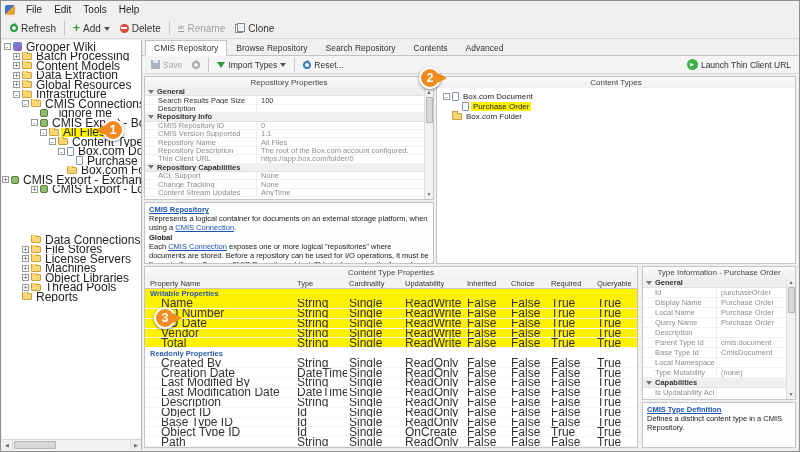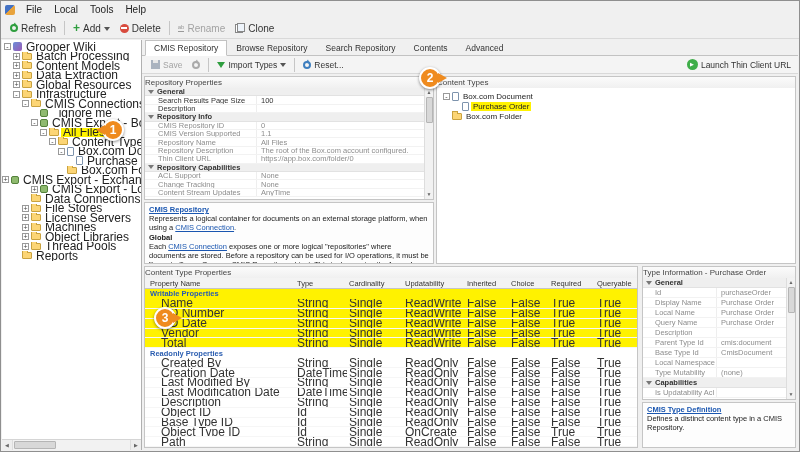--- a/index.html
+++ b/index.html
@@ -60,21 +60,21 @@
 .sbv-thumb{width:7px;height:26px;background:#d8d8d8;border:1px solid #b5b5b5;border-radius:1px}
 .vfill{flex:1}
 
 .main{flex:1;display:flex;flex-direction:column;min-width:0;position:relative}
 .tabstrip{height:16px;display:flex;align-items:flex-end;padding-left:3px;border-bottom:1px solid #c2c2c2;font-size:8.5px;background:#f0f0f0}
 .tab{padding:2px 8px 2px 8px;color:#333;border:1px solid transparent;margin-bottom:-1px}
 .tab.active{background:#fff;border-color:#c2c2c2;border-bottom-color:#fff}
 .toolbar2{height:18px;display:flex;align-items:center;padding:0 4px;background:#f4f4f4;border-bottom:1px solid #d9d9d9;font-size:8.5px;color:#333}
 .t2right{margin-left:auto;display:flex;align-items:center;gap:3px;padding-right:3px}
 .content{flex:1;position:relative;background:#f0f0f0}
-.panelhead{height:20px;background:linear-gradient(#fbfbfb,#e9e9e9);border:1px solid #c5c5c5;font-size:8px;color:#444;text-align:left;line-height:11px;white-space:nowrap;overflow:hidden}
+.panelhead{height:20px;background:linear-gradient(#fbfbfb,#e9e9e9);border:1px solid #c5c5c5;font-size:8px;color:#444;text-align:center;line-height:11px;white-space:nowrap;overflow:hidden}
 
 .upper-left{position:absolute;left:2px;top:2px;width:290px;height:188px}
 #repo-grid{position:absolute;top:12px;left:0;right:0;height:112px;background:#fff;border:1px solid #c5c5c5;border-top:none;overflow:hidden;padding-right:9px}
 .prow{display:flex;align-items:center;height:8.4px;border-bottom:1px solid #f2f2f2;font-size:7.5px;overflow:hidden}
 .plabel{width:112px;padding-left:13px;color:#333;border-right:1px solid #eee;white-space:nowrap;overflow:hidden;flex:none}
 #ti-grid .plabel{width:74px;padding-left:12px}
 .pvalue{flex:1;padding-left:4px;color:#333;white-space:nowrap;overflow:hidden}
 .muted .plabel,.muted .pvalue{color:#8d8d8d}
 .psec{display:flex;align-items:center;height:8.4px;background:#efefef;border-bottom:1px solid #e2e2e2;font-weight:bold;font-size:7.5px;color:#333;overflow:hidden}
 .tri{width:0;height:0;border:3px solid transparent;border-top:4px solid #777;margin:3px 3px 0 3px;flex:none}
@@ -114,21 +114,21 @@
 .callout-2{left:418px;top:66px}
 .callout-3{left:153px;top:306px}
 </style>
 </head>
 <body>
 
 <div id="window">
 
   <div class="menubar">
     <span class="appicon"></span>
-    <span id="menu-items"><span class="menu-item">File</span><span class="menu-item">Local</span><span class="menu-item">Tools</span><span class="menu-item">Help</span></span>
+    <span id="menu-items"><span class="menu-item">File</span><span class="menu-item">Edit</span><span class="menu-item">Tools</span><span class="menu-item">Help</span></span>
   </div>
 
   <div class="toolbar">
     <span class="tbtn">
       <span class="ring green"></span>
       <span>Refresh</span>
     </span>
     <span class="tsep"></span>
     <span class="tbtn">
       <span class="plus-glyph">+</span>
@@ -227,21 +227,21 @@
           <div class="trow" style="">
             <span class="expand plus"></span>
             <span class="ico ico-plug"></span>
             <span class="tlabel">CMIS Export - Exchange</span>
           </div>
           <div class="trow" style="padding-left: 29px;">
             <span class="expand plus"></span>
             <span class="ico ico-plug"></span>
             <span class="tlabel">CMIS Export - Local Drive</span>
           </div>
-          <div class="trow" style="padding-left: 20px;">
+          <div class="trow" style="padding-left: 20px; margin-top: 41px;">
             <span class="expand spacer"></span>
             <span class="ico ico-folder"></span>
             <span class="tlabel">Data Connections</span>
           </div>
           <div class="trow" style="padding-left: 20px;">
             <span class="expand plus"></span>
             <span class="ico ico-folder"></span>
             <span class="tlabel">File Stores</span>
           </div>
           <div class="trow" style="padding-left: 20px;">

